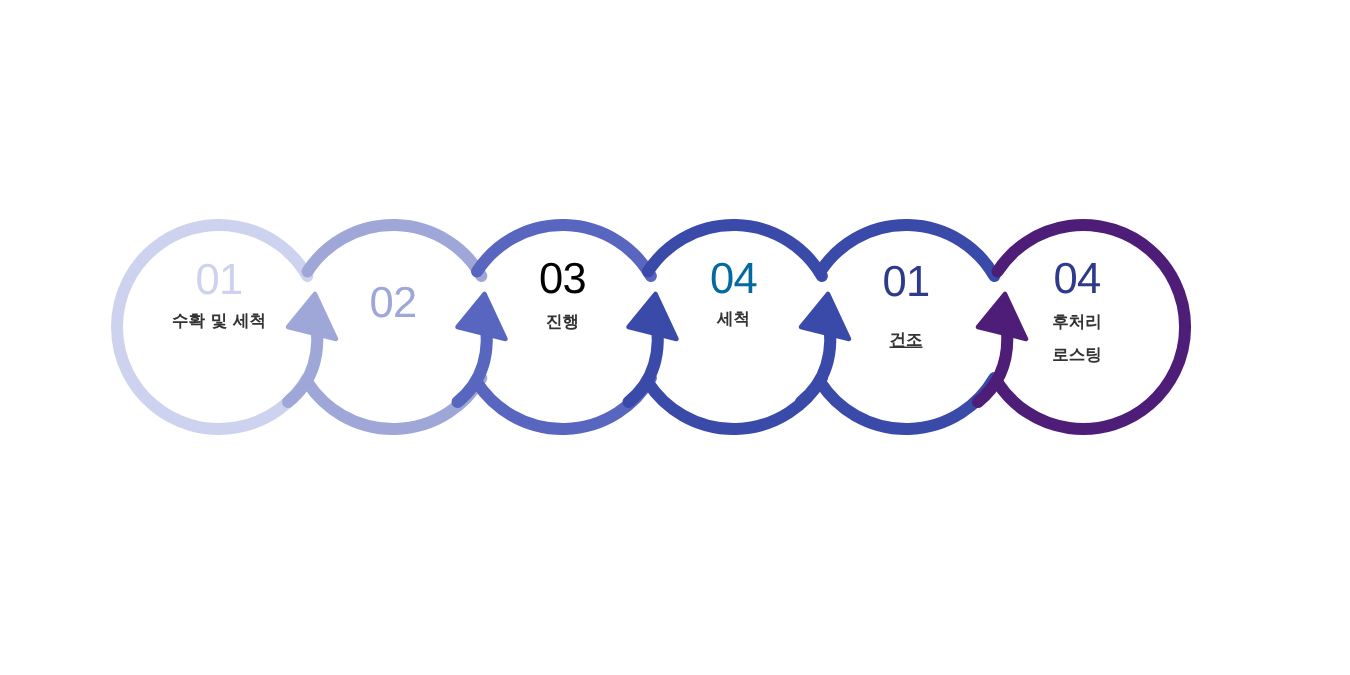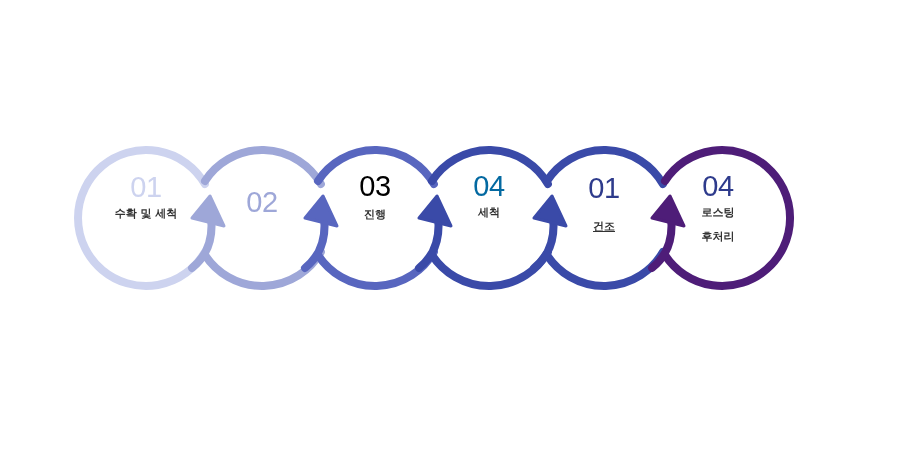--- a/index.html
+++ b/index.html
@@ -50,16 +50,16 @@
   <div class="step" style="left:429px; top:170px;">
     <span class="step-number" style="color: #0369a1;">04</span>
     <span class="step-label" style="margin-top:0;">세척</span>
   </div>
   <div class="step" style="left:544px; top:172px;">
     <span class="step-number" style="color: rgb(46, 59, 140);">01</span>
     <span class="step-label" style="margin-top:12px;text-decoration:underline;">건조</span>
   </div>
   <div class="step" style="left:658px; top:170px;">
     <span class="step-number" style="color: rgb(46, 59, 140);">04</span>
+    <span class="step-label">후처리</span>
     <span class="step-label" style="margin-top:0;">로스팅</span>
-    <span class="step-label">후처리</span>
   </div>
 </div>
 
 </body></html>

